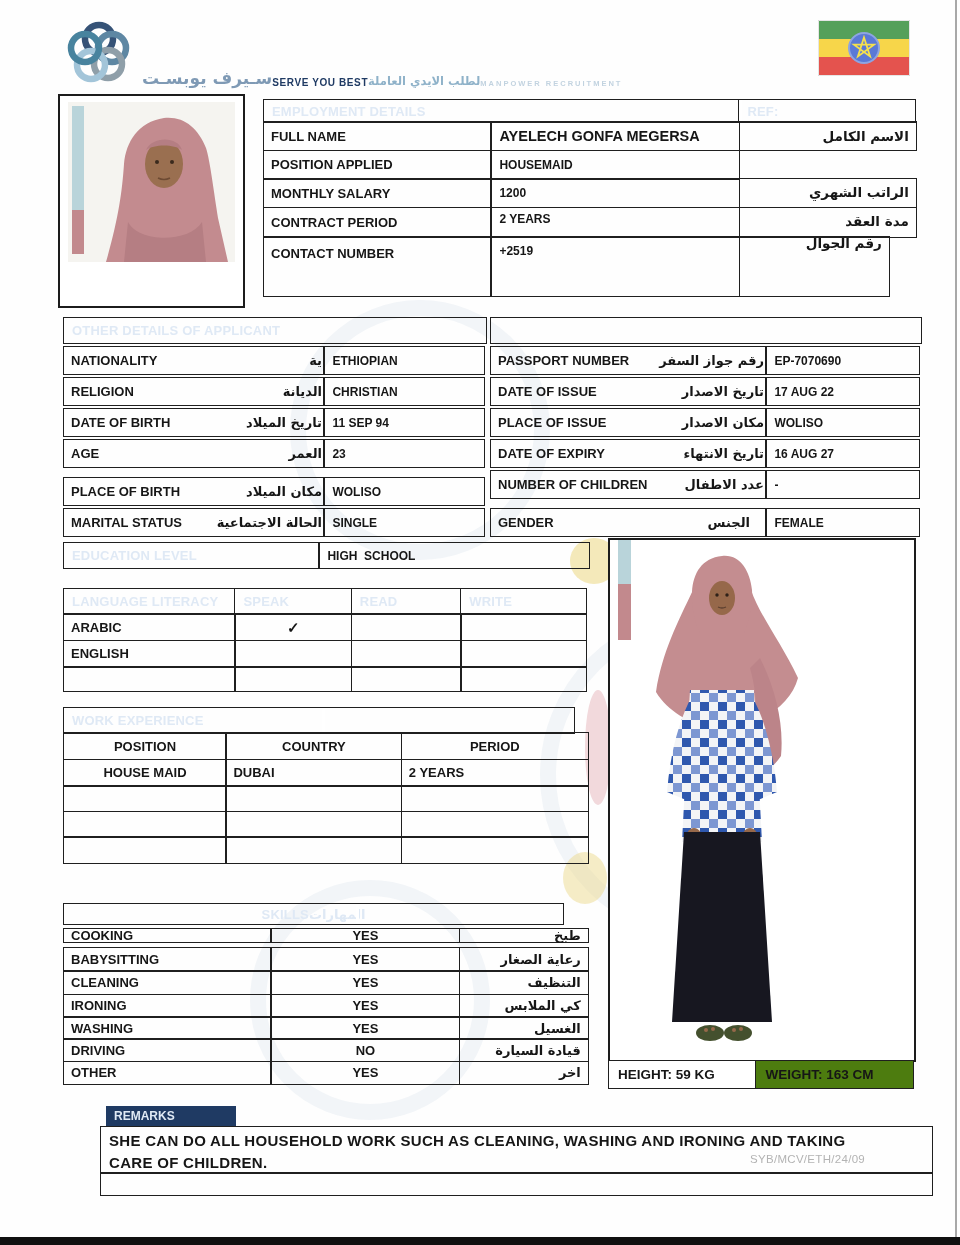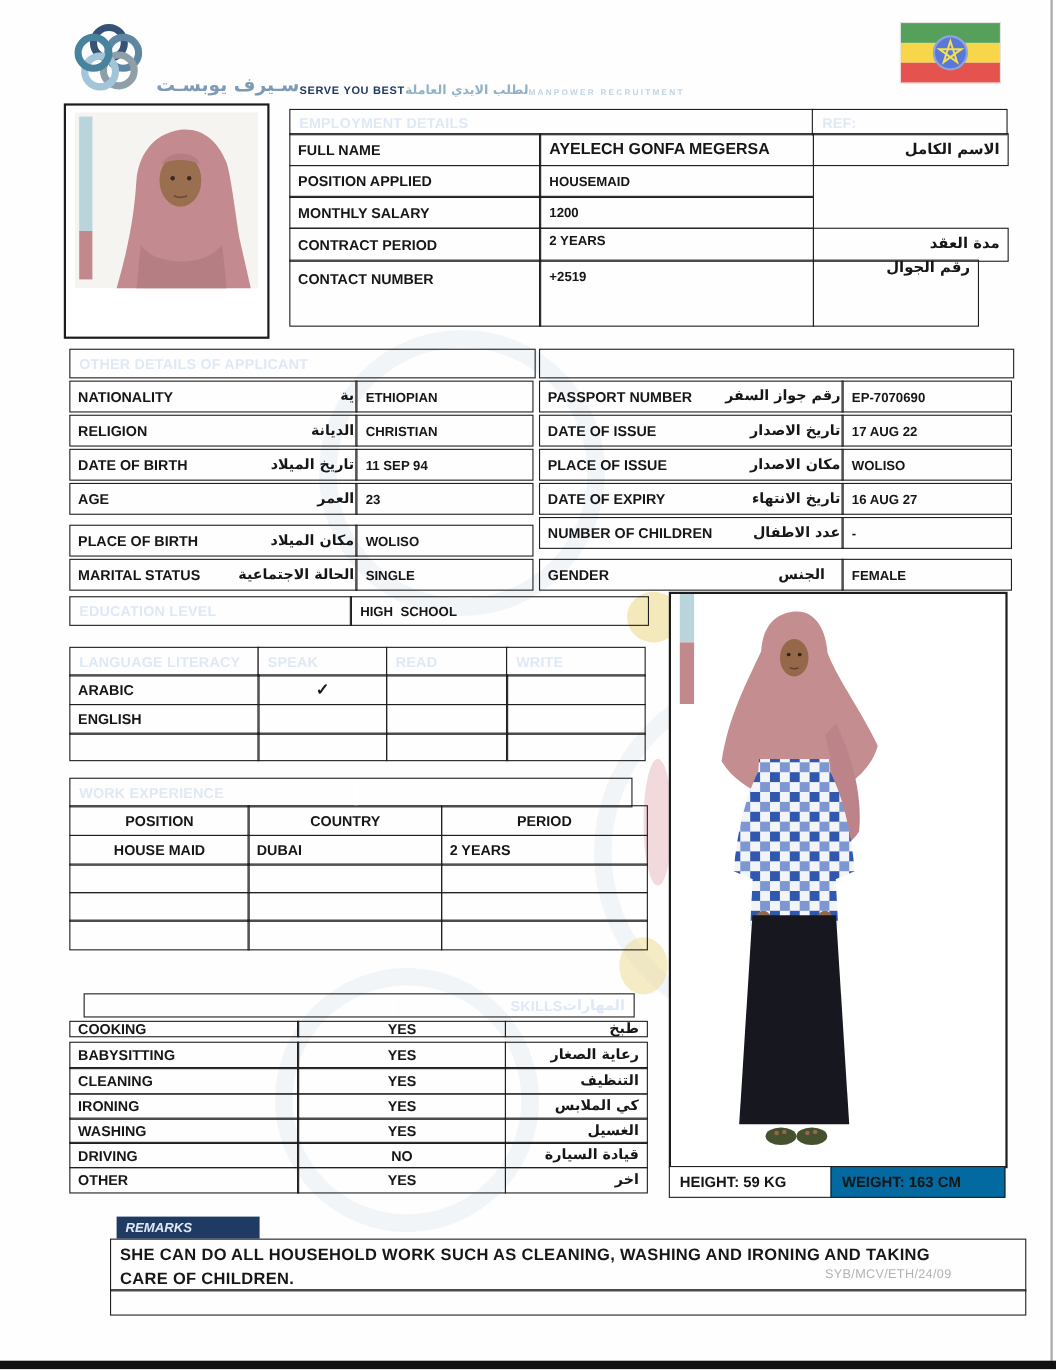--- a/index.html
+++ b/index.html
@@ -102,20 +102,23 @@
             <span class="ar" style="font-size:13.5px;">الاسم الكامل</span>
           </div>
       </div>
       <div class="trow" style="height:30px;">
         <div class="cell padl" style="width:229px;">POSITION APPLIED</div>
         <div class="cell val" style="width:250px;">HOUSEMAID</div>
       </div>
       <div class="trow" style="height:30px;">
         <div class="cell padl" style="width:229px;">MONTHLY SALARY</div>
         <div class="cell val" style="width:250px;">1200</div>
+        <div class="cell padr" style="width:178px;">
+            <span class="ar" style="font-size:13.5px;">الراتب الشهري</span>
+          </div>
       </div>
       <div class="trow" style="height:31px;">
         <div class="cell padl" style="width:229px;">CONTRACT PERIOD</div>
         <div class="cell val" style="width:250px; align-items:flex-start; padding-top:5px;">2 YEARS</div>
         <div class="cell padr" style="width:178px;">
             <span class="ar" style="font-size:13.5px;">مدة العقد</span>
           </div>
       </div>
       <div class="trow" style="height:61px;">
         <div class="cell padl" style="width:229px; align-items:flex-start; padding-top:10px;">CONTACT NUMBER</div>
@@ -284,21 +287,21 @@
     </div>
     <div class="trow" style="height:28px;">
       <div class="cell cen" style="width:164px;"></div>
       <div class="cell padl" style="width:177px;"></div>
       <div class="cell padl" style="width:188px;"></div>
     </div>
   </div>
 
   <div class="abs tstack" style="left:63px; top:903px; width:529px;">
     <div class="trow" style="height:22px; position:relative;">
-      <div class="cell navy hdrtext" style="width:501px; justify-content:flex-end; padding-right:8px;margin-left:13px;">
+      <div class="cell navy hdrtext" style="width:501px; justify-content:center; padding-right:8px;">
         <span>SKILLS</span>
         <span class="ar" style="font-size:13px;">المهارات</span>
       </div>
       <div style="position:absolute; left:293px; top:1.6px; width:2.5px; height:18.8px; background:#ffffff;"></div>
     </div>
     <div class="trow" style="height:25px;align-items:center;">
       <div class="cell padl" style="width:209px;">COOKING</div>
       <div class="cell cen" style="width:190px;">YES</div>
       <div class="cell padr" style="width:130px;">
           <span class="ar">طبخ</span>
@@ -382,25 +385,25 @@
       <ellipse cx="128" cy="493" rx="14" ry="8" fill="#44502e"></ellipse>
       <circle cx="96" cy="490" r="2" fill="#96684a"></circle>
       <circle cx="103" cy="489" r="2" fill="#96684a"></circle>
       <circle cx="124" cy="490" r="2" fill="#96684a"></circle>
       <circle cx="131" cy="489" r="2" fill="#96684a"></circle>
     </svg>
   </div>
 
   <div class="abs trow" style="left:608px; top:1060px; width:308px; height:29px;">
     <div class="cell" style="width:149px; padding-left:9px; font-size:13.5px; background:#ffffff;">HEIGHT: 59 KG</div>
-    <div class="cell" style="width:159px; padding-left:9px; font-size:13.5px; background:#0369a1;">WEIGHT: 163 CM</div>
+    <div class="cell" style="width:159px; padding-left:9px; font-size:13.5px; background:#4d7c0f;">WEIGHT: 163 CM</div>
   </div>
 
   <div class="abs" style="left:100px; top:1106px; width:833px;">
-    <div class="navy" style="position:absolute; left:6px; top:0; width:130px; height:20px; display:flex; align-items:center; padding-left:8px; font-size:12px;font-style:italic;">REMARKS</div>
+    <div class="navy" style="position:absolute; left:6px; top:0; width:130px; height:20px; display:flex; align-items:center; padding-left:8px; font-size:12px;">REMARKS</div>
     <div style="position:absolute; left:0; top:20px; width:833px; height:48px; border:1.6px solid #1f1f1f; padding:3px 60px 3px 8px; font-weight:700; font-size:15px; letter-spacing:.3px; line-height:1.45;">SHE CAN DO ALL HOUSEHOLD WORK SUCH AS CLEANING, WASHING AND IRONING AND TAKING CARE OF CHILDREN.</div>
     <div style="position:absolute; left:0; top:66.4px; width:833px; height:24px; border:1.6px solid #1f1f1f;"></div>
     <div style="position:absolute; left:650px; top:47px; color:#b3b3b3; font-size:11.5px; letter-spacing:.3px;">SYB/MCV/ETH/24/09</div>
   </div>
 
   <div class="abs" style="left:955px; top:0; width:1.5px; height:1237px; background:#a8a8a8; z-index:3;"></div>
   <div class="abs" style="left:0; top:1237px; width:960px; height:8px; background:#101010; z-index:3;"></div>
 
 </div>
 

